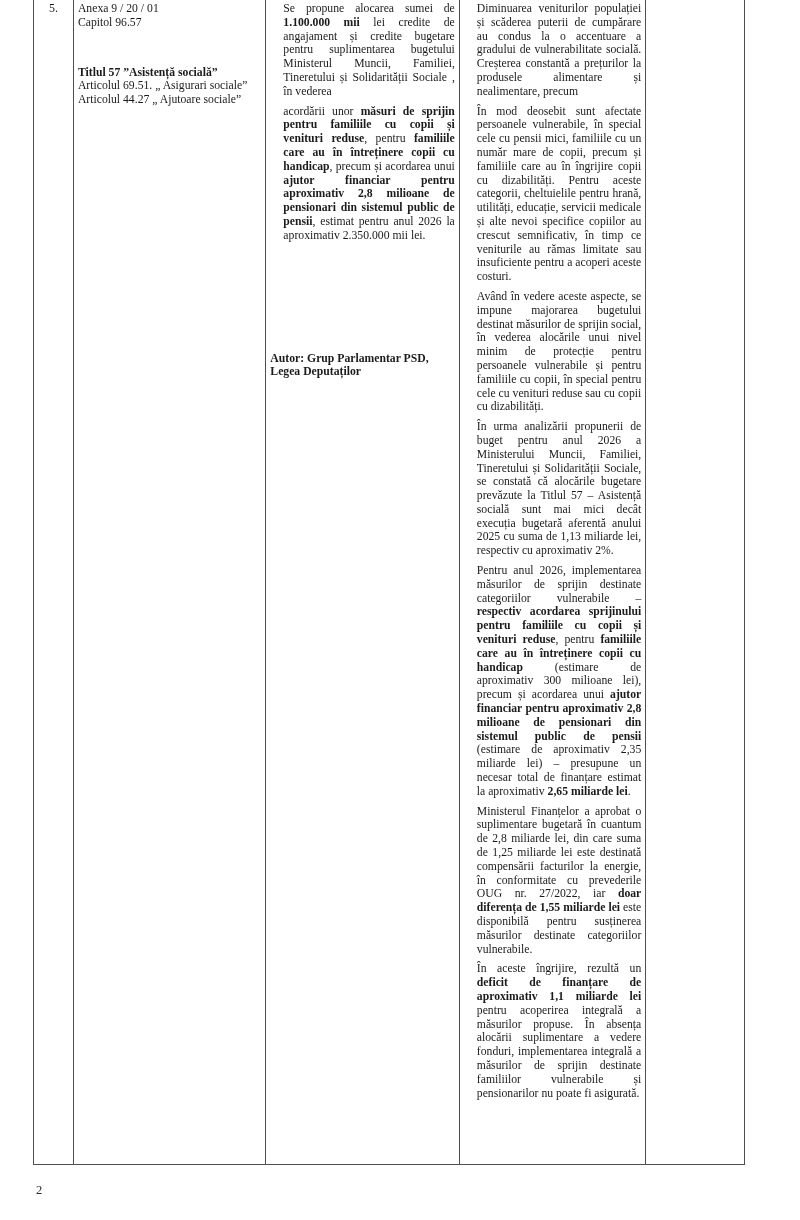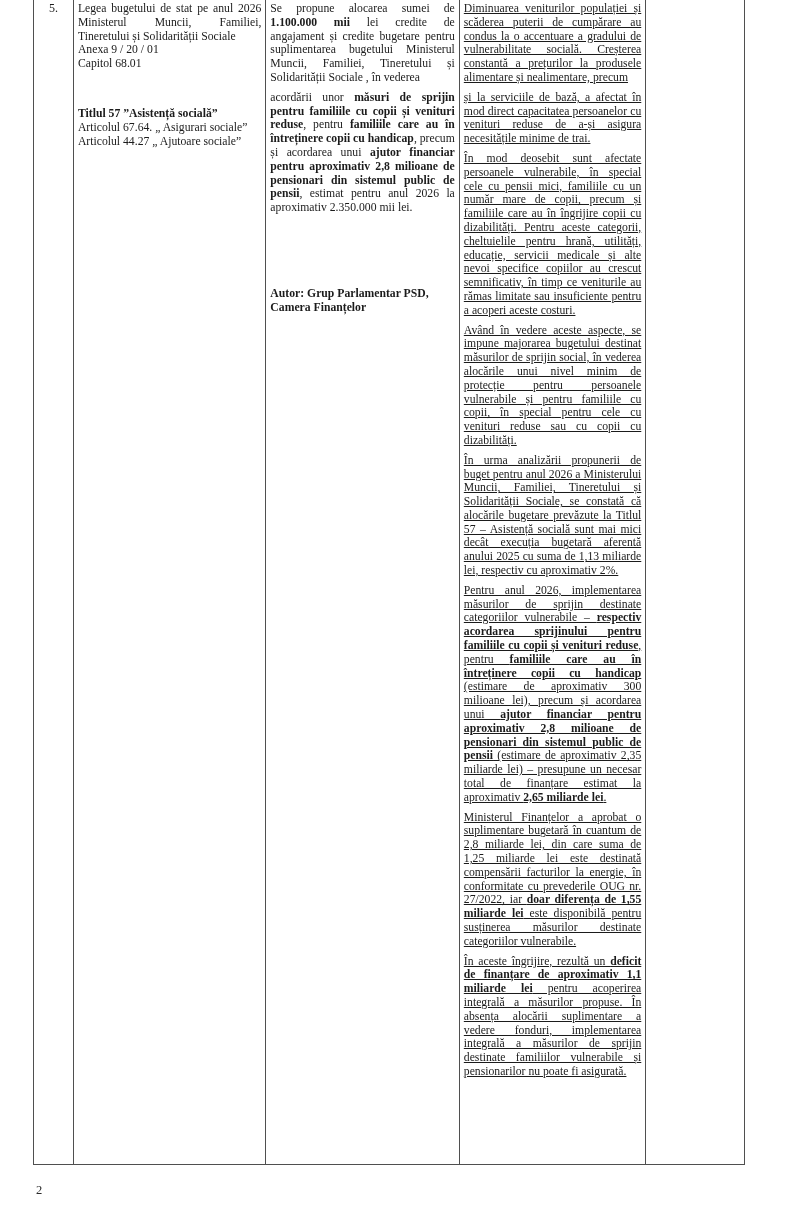--- a/index.html
+++ b/index.html
@@ -34,30 +34,30 @@
     box-sizing: border-box;
     border-right: 1.5px solid #4f4f4f;
     padding: 2px 4px 4px 4px;
     overflow: hidden;
     font-size: 11.7px;
     line-height: 13.8px;
   }
   .col-num      { width: 40px;  text-align: center; font-size: 12px; }
   .col-law      { width: 193px; }
   .col-proposal { width: 194px; }
-  .col-motiv    { width: 187px; text-decoration: underline; }
+  .col-motiv    { width: 187px; }
   .col-empty    { width: 98px;  border-right: none; }
 
   .just { text-align: justify; text-justify: inter-word; }
-  .p    { margin: 0 0 6px 0; }
+  .p    { margin: 0 0 6px 13px; }
   .line { margin: 0; }
   .b    { font-weight: bold; margin-top: 36px; }
 
   .title-block { margin-top: 23px; }
-  .author-block { margin-top: 72px; font-weight: bold; }
+  .author-block { margin-top: 109px; font-weight: bold; }
 
   .pagenum {
     position: absolute;
     left: 36px;
     top: 1183px;
     font-size: 12.5px;
     color: #2a2a2a;
   }
 </style>
 </head>
@@ -65,42 +65,40 @@
 
 <div class="page">
 
   <div class="amend-table">
 
     <div class="cell col-num">
       <div class="line">5.</div>
     </div>
 
     <div class="cell col-law">
-      <p class="just line">Legea bugetului de stat pe anul 2026 Ministerul Muncii, Familiei, Tineretului și Solidarității Sociale</p>
       <div class="line">Anexa 9 / 20 / 01</div>
-      <div class="line">Capitol 68.01</div>
+      <div class="line">Capitol 96.57</div>
       <div class="title-block">
         <div class="line b">Titlul 57 ”Asistență socială”</div>
-        <div class="line">Articolul 67.64. „ Asigurari sociale”</div>
+        <div class="line">Articolul 69.51. „ Asigurari sociale”</div>
         <div class="line">Articolul 44.27 „ Ajutoare sociale”</div>
       </div>
     </div>
 
     <div class="cell col-proposal">
       <p class="just p"><span>Se propune alocarea sumei de </span><span style="font-weight: bold;">1.100.000 mii</span><span> lei credite de angajament și credite bugetare pentru suplimentarea bugetului Ministerul Muncii, Familiei, Tineretului și Solidarității Sociale , în vederea</span></p>
       <p class="just p"><span>acordării unor </span><span style="font-weight: bold;">măsuri de sprijin pentru familiile cu copii și venituri reduse</span><span>, pentru </span><span style="font-weight: bold;">familiile care au în întreținere copii cu handicap</span><span>, precum și acordarea unui </span><span style="font-weight: bold;">ajutor financiar pentru aproximativ 2,8 milioane de pensionari din sistemul public de pensii</span><span>, estimat pentru anul 2026 la aproximativ 2.350.000 mii lei.</span></p>
       <div class="author-block">
         <div class="line">Autor: Grup Parlamentar PSD,</div>
-        <div class="line">Camera Finanțelor</div>
+        <div class="line">Legea Deputaților</div>
       </div>
     </div>
 
     <div class="cell col-motiv">
       <p class="just p"><span>Diminuarea veniturilor populației și scăderea puterii de cumpărare au condus la o accentuare a gradului de vulnerabilitate socială. Creșterea constantă a prețurilor la produsele alimentare și nealimentare, precum</span></p>
-      <p class="just p"><span>și la serviciile de bază, a afectat în mod direct capacitatea persoanelor cu venituri reduse de a-și asigura necesitățile minime de trai.</span></p>
       <p class="just p"><span>În mod deosebit sunt afectate persoanele vulnerabile, în special cele cu pensii mici, familiile cu un număr mare de copii, precum și familiile care au în îngrijire copii cu dizabilități. Pentru aceste categorii, cheltuielile pentru hrană, utilități, educație, servicii medicale și alte nevoi specifice copiilor au crescut semnificativ, în timp ce veniturile au rămas limitate sau insuficiente pentru a acoperi aceste costuri.</span></p>
       <p class="just p"><span>Având în vedere aceste aspecte, se impune majorarea bugetului destinat măsurilor de sprijin social, în vederea alocările unui nivel minim de protecție pentru persoanele vulnerabile și pentru familiile cu copii, în special pentru cele cu venituri reduse sau cu copii cu dizabilități.</span></p>
       <p class="just p"><span>În urma analizării propunerii de buget pentru anul 2026 a Ministerului Muncii, Familiei, Tineretului și Solidarității Sociale, se constată că alocările bugetare prevăzute la Titlul 57 – Asistență socială sunt mai mici decât execuția bugetară aferentă anului 2025 cu suma de 1,13 miliarde lei, respectiv cu aproximativ 2%.</span></p>
       <p class="just p"><span>Pentru anul 2026, implementarea măsurilor de sprijin destinate categoriilor vulnerabile – </span><span style="font-weight: bold;">respectiv acordarea sprijinului pentru familiile cu copii și venituri reduse</span><span>, pentru </span><span style="font-weight: bold;">familiile care au în întreținere copii cu handicap</span><span> (estimare de aproximativ 300 milioane lei), precum și acordarea unui </span><span style="font-weight: bold;">ajutor financiar pentru aproximativ 2,8 milioane de pensionari din sistemul public de pensii</span><span> (estimare de aproximativ 2,35 miliarde lei) – presupune un necesar total de finanțare estimat la aproximativ </span><span style="font-weight: bold;">2,65 miliarde lei</span><span>.</span></p>
       <p class="just p"><span>Ministerul Finanțelor a aprobat o suplimentare bugetară în cuantum de 2,8 miliarde lei, din care suma de 1,25 miliarde lei este destinată compensării facturilor la energie, în conformitate cu prevederile OUG nr. 27/2022, iar </span><span style="font-weight: bold;">doar diferența de 1,55 miliarde lei</span><span> este disponibilă pentru susținerea măsurilor destinate categoriilor vulnerabile.</span></p>
       <p class="just p"><span>În aceste îngrijire, rezultă un </span><span style="font-weight: bold;">deficit de finanțare de aproximativ 1,1 miliarde lei</span><span> pentru acoperirea integrală a măsurilor propuse. În absența alocării suplimentare a vedere fonduri, implementarea integrală a măsurilor de sprijin destinate familiilor vulnerabile și pensionarilor nu poate fi asigurată.</span></p>
     </div>
 
     <div class="cell col-empty"></div>
 

